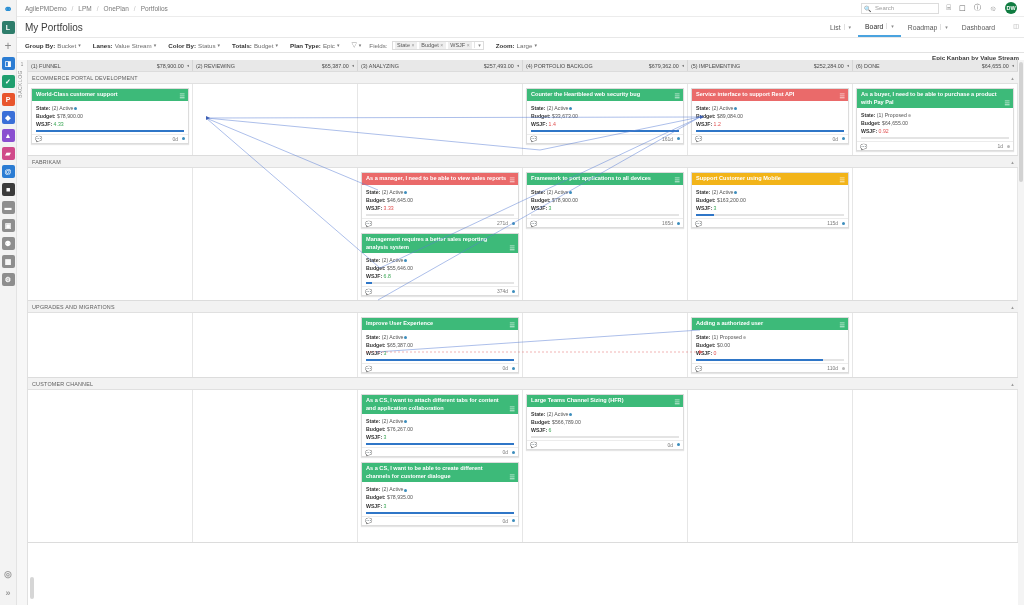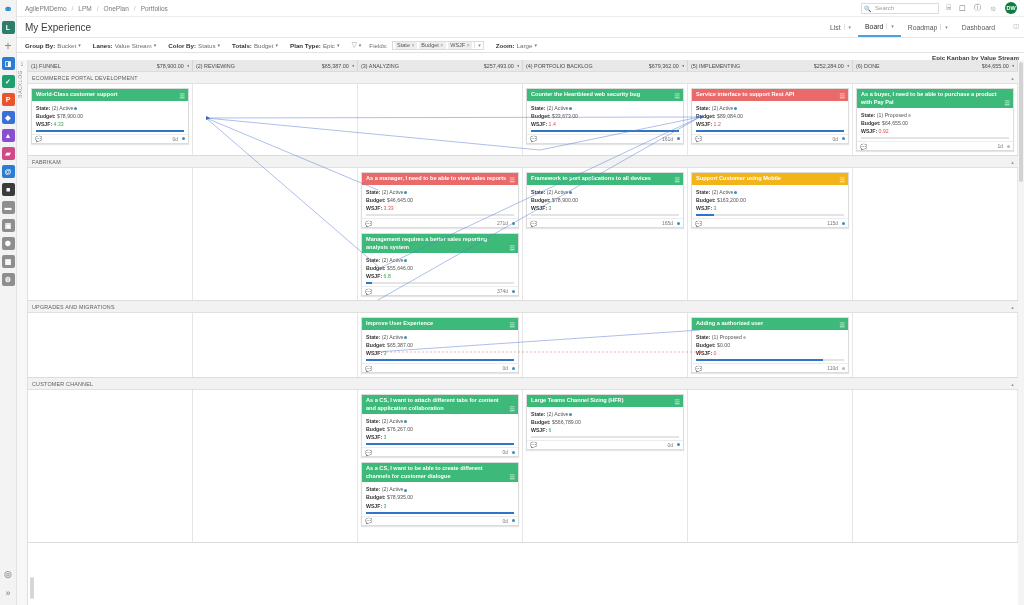--- a/index.html
+++ b/index.html
@@ -215,21 +215,21 @@
     </div>
     <span class="tic">⌸</span>
     <span class="tic">☐</span>
     <span class="tic">ⓘ</span>
     <span class="tic">☺</span>
     <div id="avatar">DW</div>
   </div>
 </div>
 
 <div id="titlerow">
-  <div id="ptitle">My Experience</div>
+  <div id="ptitle">My Portfolios</div>
   <div id="viewtabs">
       <div class="vtab">
         <span>List</span>
         <span class="car">▾</span>
       </div>
       <div class="vtab active">
         <span>Board</span>
         <span class="car">▾</span>
       </div>
       <div class="vtab">

